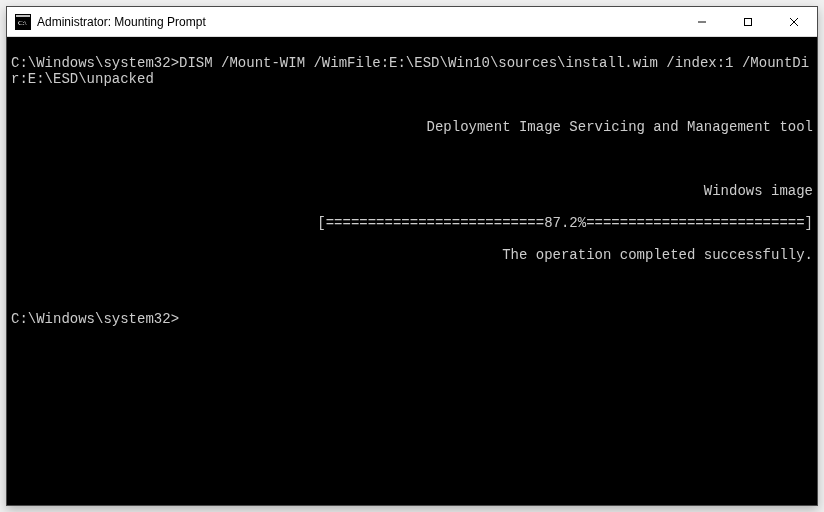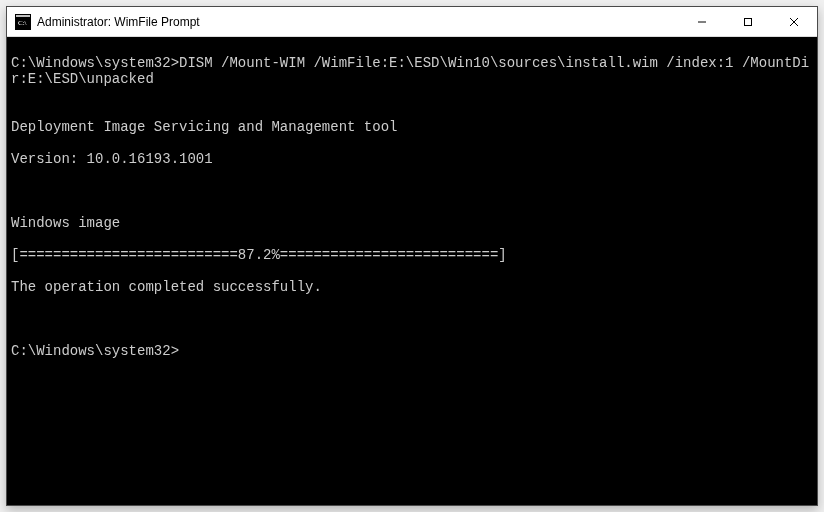--- a/index.html
+++ b/index.html
@@ -66,35 +66,35 @@
       color: #cccccc;
       font-family: Consolas, "Courier New", monospace;
       font-size: 14px;
       line-height: 16px;
       padding: 2px 4px 16px 4px;
       white-space: pre-wrap;
       word-break: break-all;
       overflow: hidden;
     }
     .console .chunk { display: inline; }
-    .prompt-line { display: block; }
+    .prompt-line { display: block; text-align: right; }
   </style>
 </head>
 <body>
 
 <div class="window">
   <div class="titlebar">
     <span class="titlebar-icon">
       <svg width="16" height="16" viewBox="0 0 16 16">
         <rect x="0" y="0" width="16" height="16" fill="#000"></rect>
         <rect x="1" y="1" width="14" height="2" fill="#c0c0c0"></rect>
         <text x="3" y="11" font-size="7" fill="#fff" font-family="Consolas">C:\</text>
       </svg>
     </span>
-    <span class="titlebar-title">Administrator: WimFile Prompt</span>
+    <span class="titlebar-title">Administrator: Mounting Prompt</span>
     <div class="window-controls">
       <button class="win-btn">
         <svg width="10" height="10" viewBox="0 0 10 10">
             <line x1="1" y1="5" x2="9" y2="5" stroke="#000" stroke-width="1"></line>
           </svg>
       </button>
       <button class="win-btn">
         <svg width="10" height="10" viewBox="0 0 10 10">
             <rect x="1.5" y="1.5" width="7" height="7" fill="none" stroke="#000" stroke-width="1"></rect>
           </svg>
@@ -105,20 +105,19 @@
             <line x1="9" y1="1" x2="1" y2="9" stroke="#000" stroke-width="1"></line>
           </svg>
       </button>
     </div>
   </div>
 
   <div class="console">
 <span class="chunk">C:\Windows\system32&gt;</span><span class="chunk">DISM /Mount-WIM /WimFile:E:\ESD\Win10\sources\install.wim /index:1 /MountDir:E:\ESD\unpacked</span>
 <span class="prompt-line"> </span>
 <span class="prompt-line">Deployment Image Servicing and Management tool</span>
-<span class="prompt-line">Version: 10.0.16193.1001</span>
 <span class="prompt-line"> </span>
 <span class="prompt-line">Windows image</span>
 <span class="prompt-line">[==========================87.2%==========================]</span>
 <span class="prompt-line">The operation completed successfully.</span>
 <span class="prompt-line"> </span>
 <span class="chunk">C:\Windows\system32&gt;</span></div>
 </div>
 
 </body></html>

